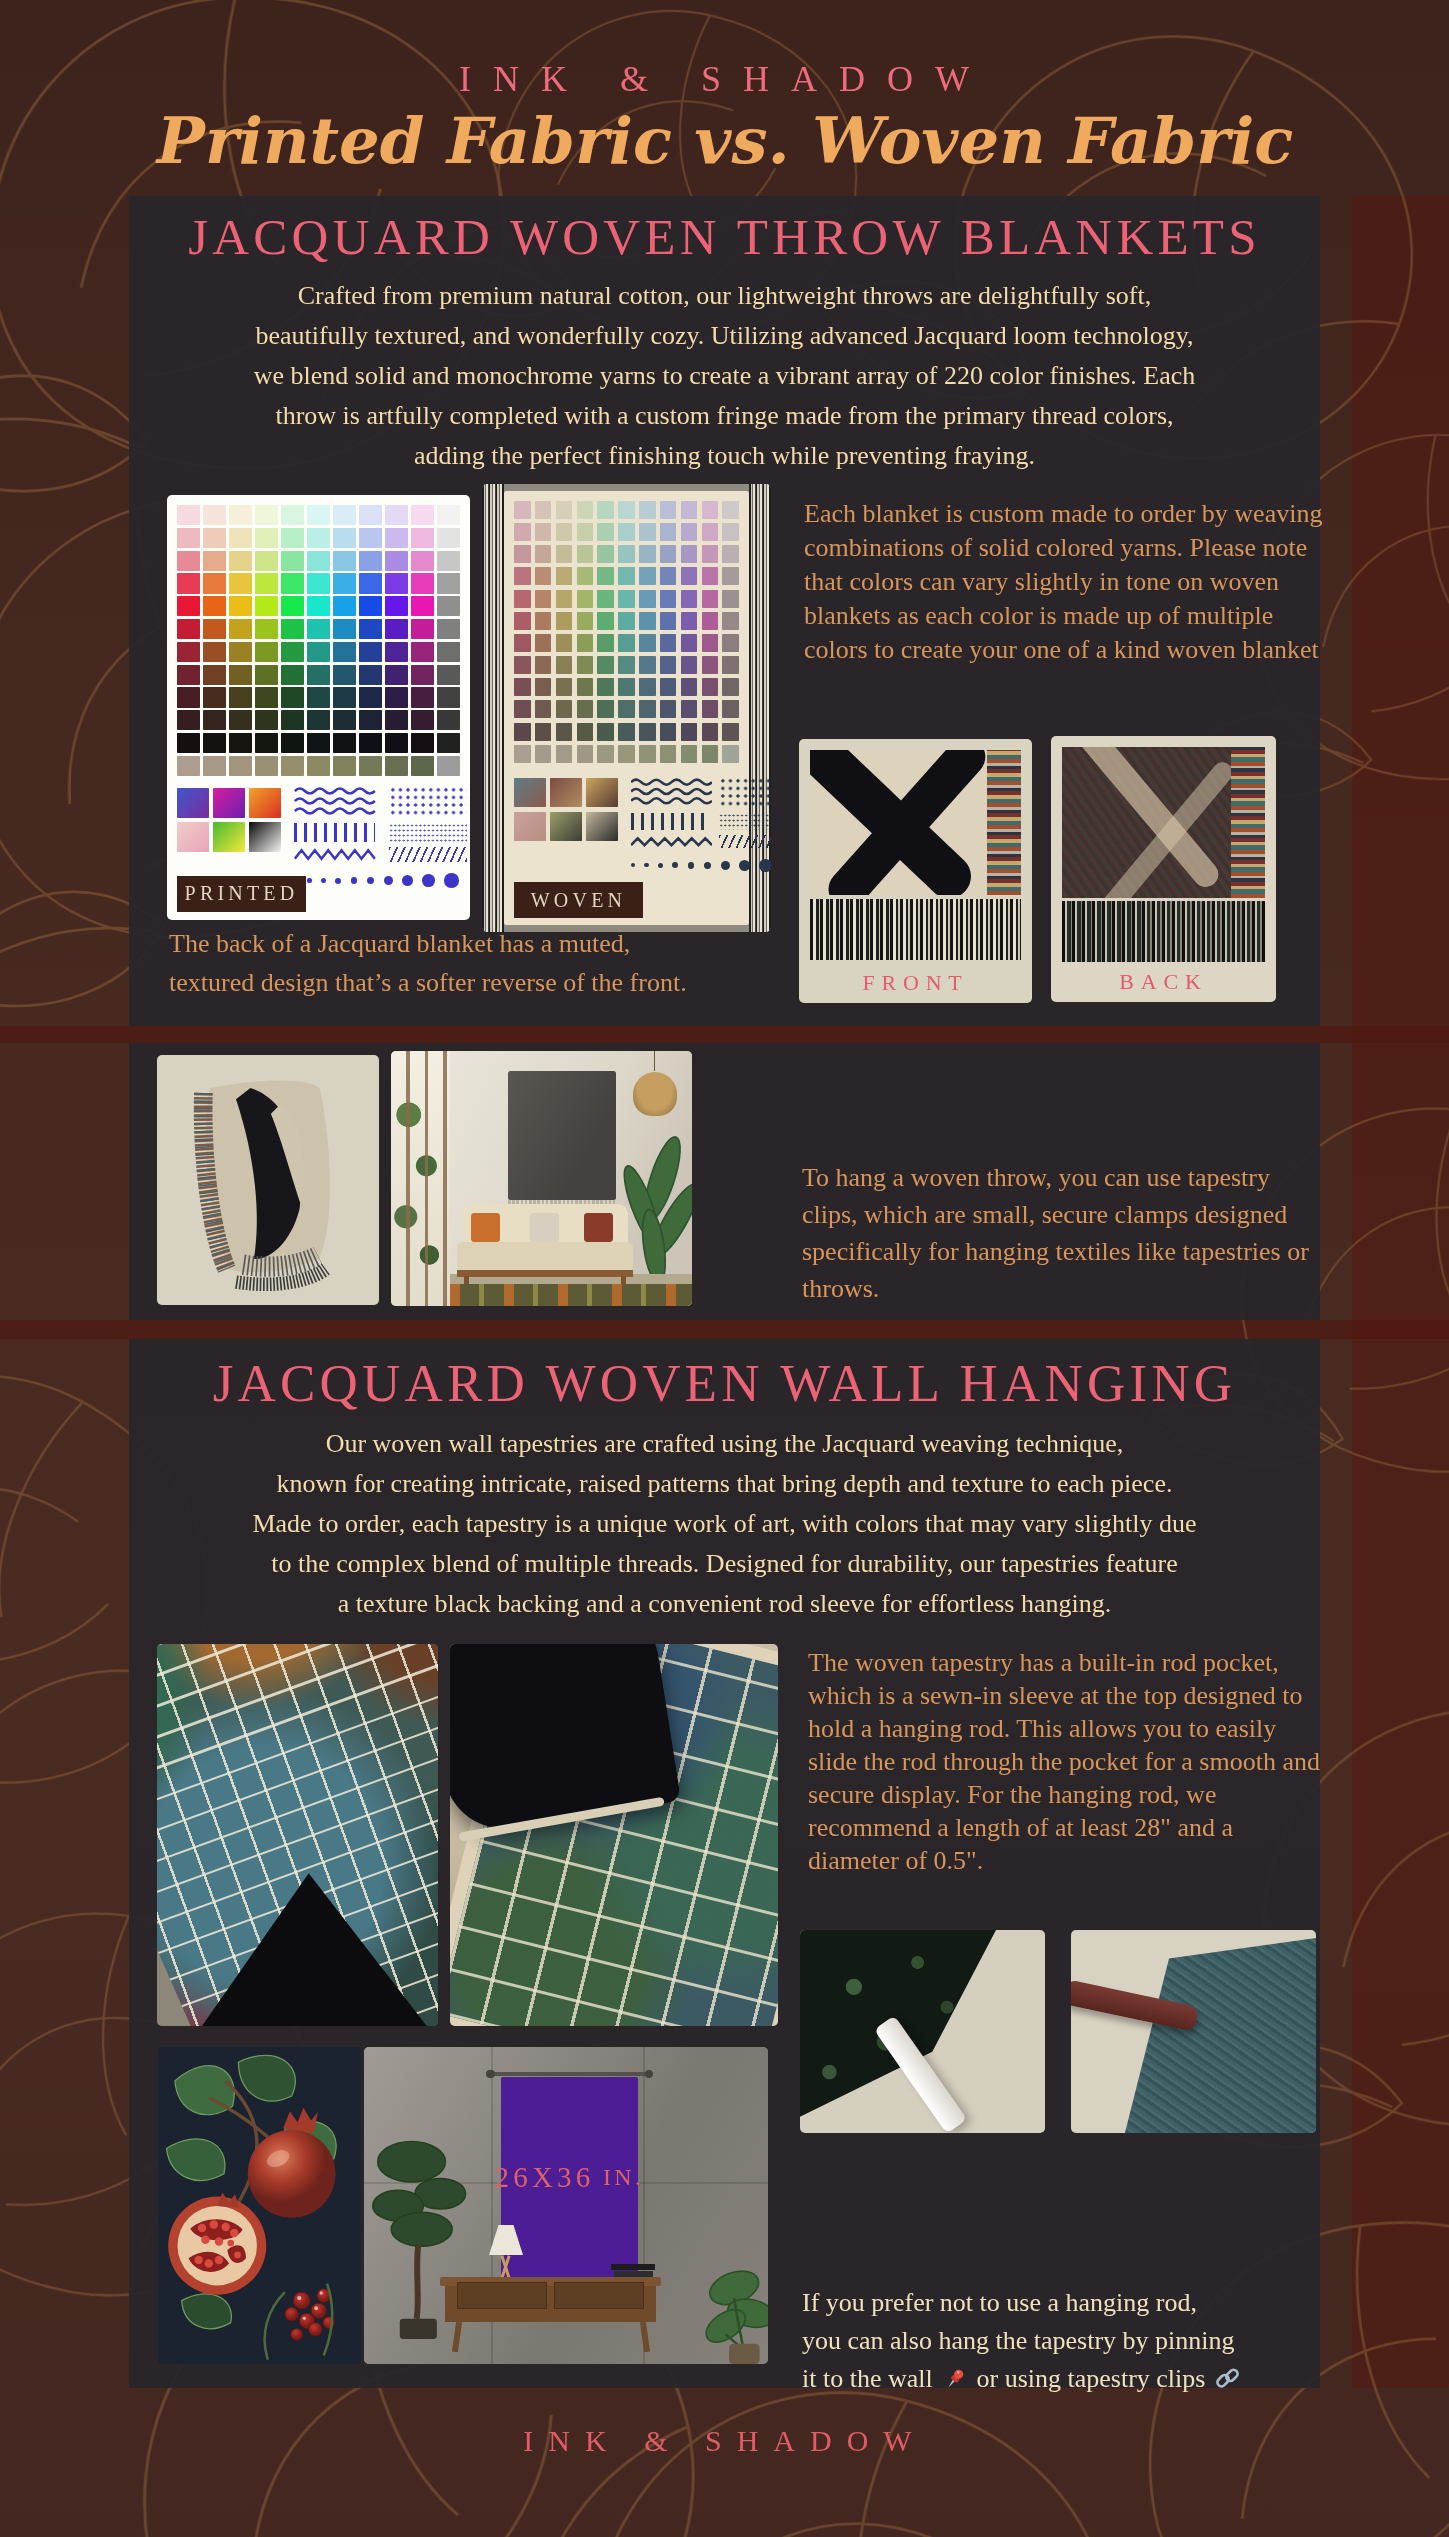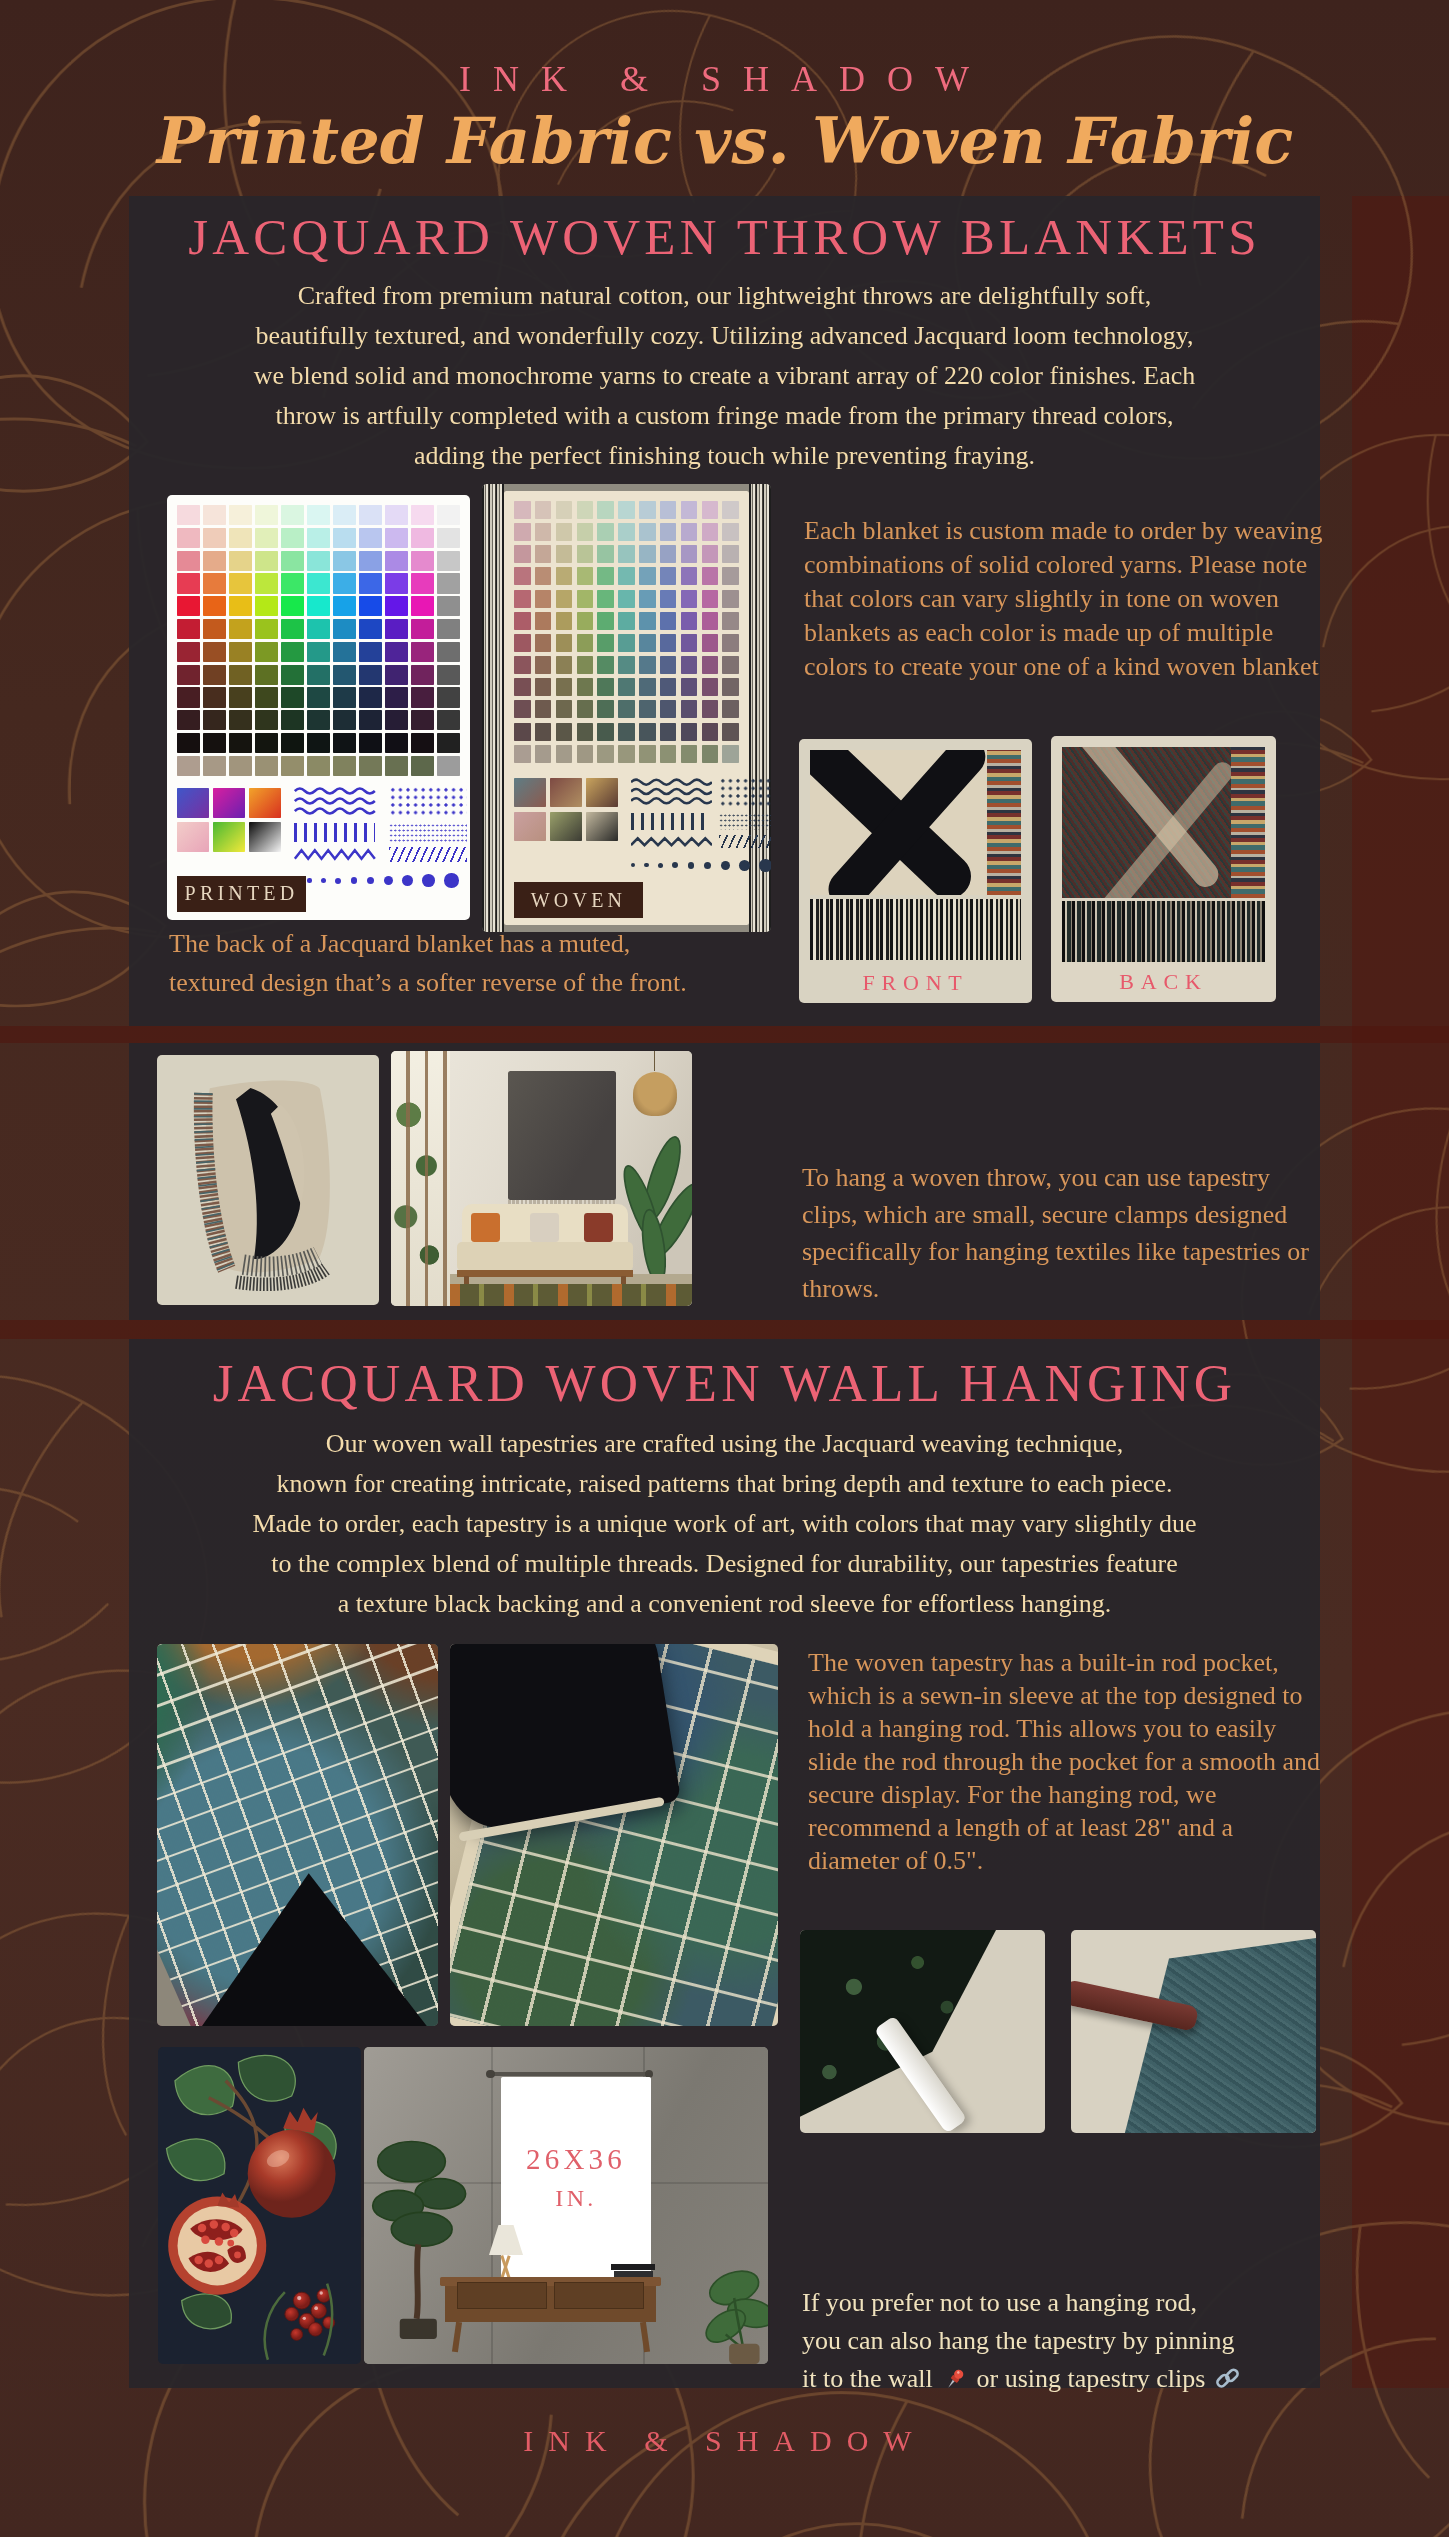--- a/index.html
+++ b/index.html
@@ -22,21 +22,21 @@
   #brand-title{left:0;top:58px;width:1450px;text-align:center;color:#ee6b7e;font-size:36px;letter-spacing:22px;font-weight:400;z-index:4;}
   #page-subtitle{left:0;top:103px;width:1450px;text-align:center;color:#f0aa5e;font-size:64px;font-style:italic;font-weight:600;font-family:"DejaVu Serif",serif;z-index:4;}
   .sec-head{left:129px;width:1191px;text-align:center;color:#ec6375;font-weight:400;z-index:4;}
   #head-throws{top:208px;font-size:51px;letter-spacing:4.2px;}
   #head-wall{top:1353px;font-size:53px;letter-spacing:4.2px;}
   .intro{z-index:4;text-align:center;color:#f4dcab;font-size:26px;line-height:40px;}
   #intro-throws{left:158px;top:276px;width:1133px;}
   #intro-wall{left:158px;top:1424px;width:1133px;}
   .line{display:block;}
   .sidetext{z-index:4;color:#d8965a;font-size:26px;}
-  #custom-text{left:804px;top:514px;width:523px;line-height:34px;}
+  #custom-text{left:804px;top:497px;width:523px;line-height:34px;}
   #caption-back{left:169px;top:924px;width:626px;line-height:39px;}
   #hang-text{left:802px;top:1064px;width:508px;line-height:37px;color:#f0e2bd;}
   #clips-text{left:802px;top:1159px;width:528px;line-height:37px;}
   #rod-text{left:808px;top:1646px;width:521px;line-height:33px;}
   #note-text{left:802px;top:2162px;width:479px;line-height:38px;text-align:justify;}
   #alt-text{left:802px;top:2284px;width:546px;line-height:38px;color:#f0e2bd;}
   #footer-brand{left:0;top:2424px;width:1450px;text-align:center;color:#e25c66;font-size:30px;letter-spacing:15px;z-index:4;}
   .inline-icon{display:inline-block;vertical-align:-4.2px;margin:0 3.4px;}
   
   .photo{position:absolute;z-index:4;border-radius:5px;overflow:hidden;}
@@ -168,22 +168,22 @@
   
   #img-pomegranate{left:158px;top:2047px;width:203px;height:317px;background:#1b2230;}
   #img-room2{left:364px;top:2047px;width:404px;height:317px;background:#8b8780;}
   .wall2{position:absolute;left:0;top:0;right:0;bottom:0;
     background:linear-gradient(120deg,#a09c95,#7b7871 60%,#86827b);}
   .seam-v{position:absolute;top:0;bottom:0;width:1.7px;background:rgba(0,0,0,.14);}
   .seam-h{position:absolute;left:0;right:0;height:1.7px;background:rgba(0,0,0,.12);}
   .rod2{position:absolute;left:127px;top:25px;width:157px;height:4.2px;background:#55524c;border-radius:2.5px;}
   .rod2:before,.rod2:after{content:"";position:absolute;top:-2.5px;width:8.5px;height:8.5px;border-radius:50%;background:#45423c;}
   .rod2:before{left:-5px;} .rod2:after{right:-5px;}
-  .tap2{position:absolute;left:137px;top:30px;width:150px;height:201px;background:#ffffff;border-radius:1.7px;
-    display:flex;flex-direction:column;align-items:center;justify-content:center;gap:8.5px;}
+  .tap2{position:absolute;left:137px;top:30px;width:137px;height:201px;background:#4c1d95;border-radius:1.7px;
+    display:flex;align-items:center;justify-content:center;gap:8.5px;}
   .tap2 .s1{color:#e0606a;font-size:29px;letter-spacing:4.2px;}
   .tap2 .s2{color:#e0606a;font-size:24px;letter-spacing:3.4px;}
   .console{position:absolute;left:81px;top:230px;width:211px;height:56px;}
   .console .top{position:absolute;left:-5px;top:0;right:-5px;height:8.5px;background:#7d5433;border-radius:1.7px;}
   .console .body{position:absolute;left:0;top:8.5px;right:0;height:36px;background:#6f4a2b;}
   .console .drawer{position:absolute;top:5px;width:88px;height:25px;background:#5f3f24;border:0.8px solid #4a3019;}
   .console .leg{position:absolute;bottom:-18.6px;width:6px;height:30px;background:#6f4a2b;}
   .lamp2{position:absolute;left:120px;top:178px;width:44px;height:52px;}
   .lamp2 .shade{position:absolute;left:5px;top:0;width:34px;height:30px;background:#eae6da;
     clip-path:polygon(28% 0,72% 0,100% 100%,0 100%);}

